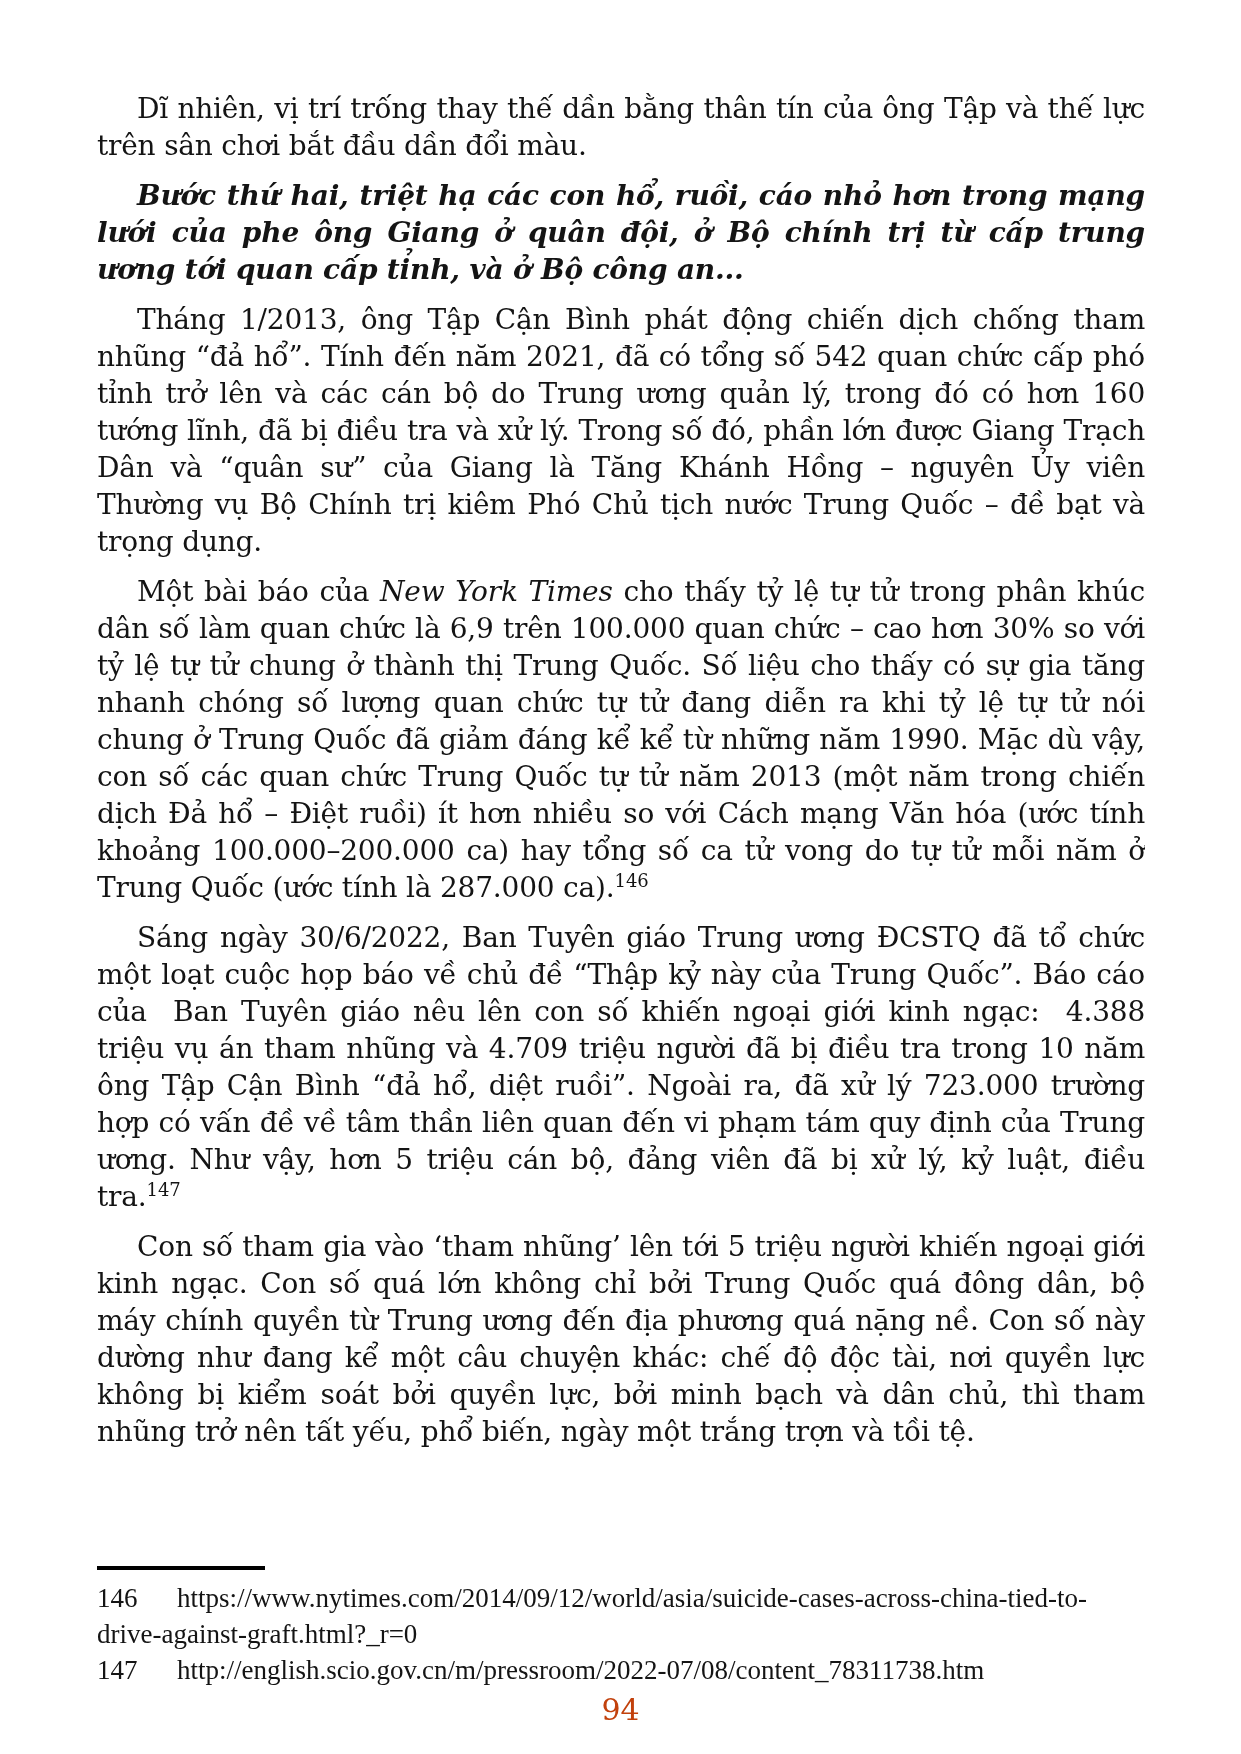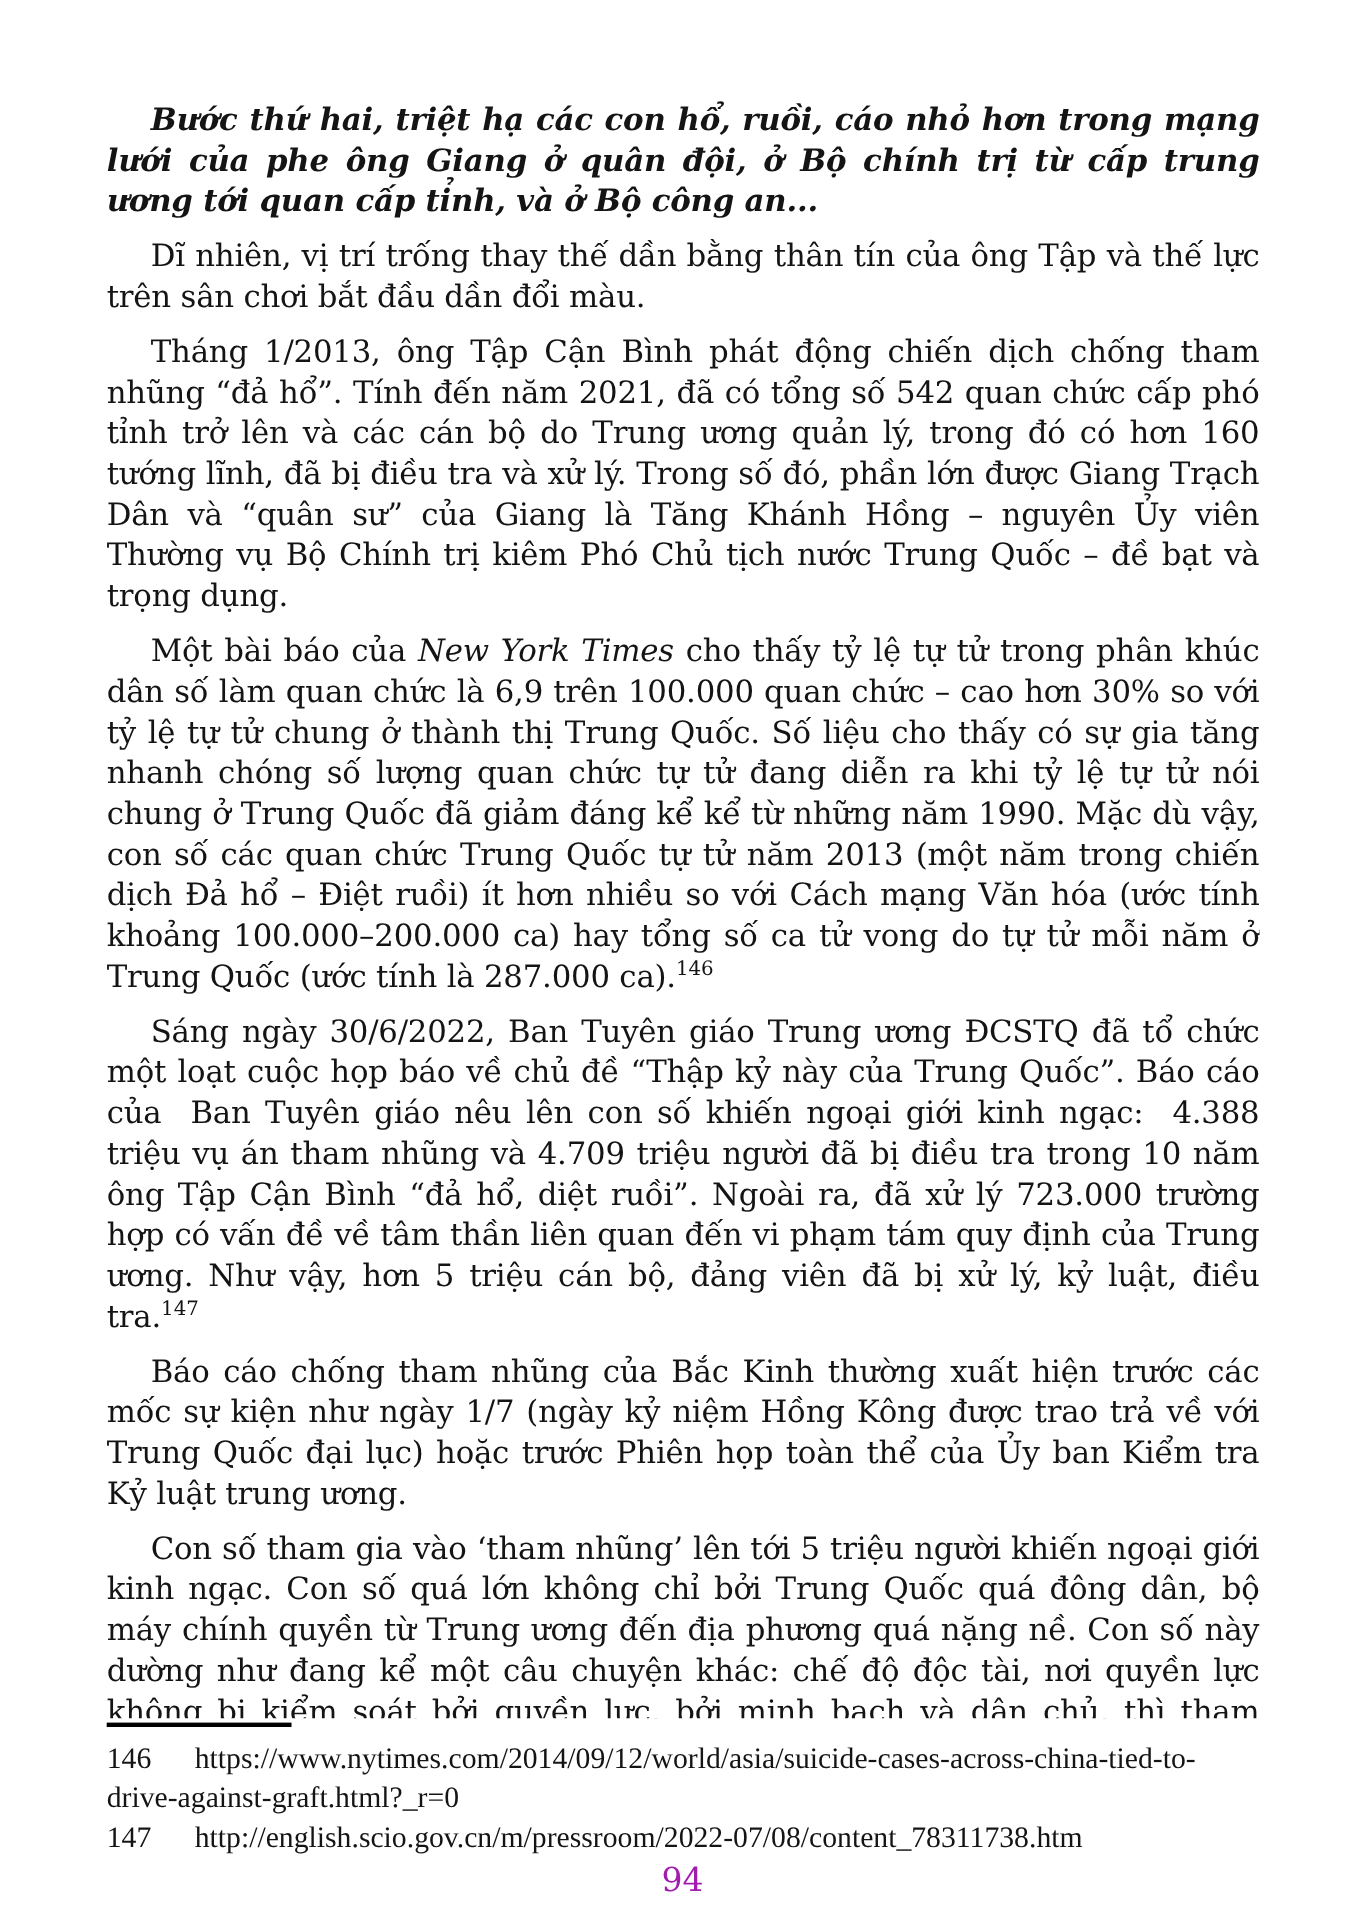--- a/index.html
+++ b/index.html
@@ -71,41 +71,40 @@
     width: 80px;
   }
   .page-number {
     position: absolute;
     left: 0;
     top: 1692px;
     width: 100%;
     text-align: center;
     font-size: 30px;
     font-family: "DejaVu Serif", serif;
-    color: #a21caf;
+    color: #c2410c;
   }
 </style>
 </head>
 <body>
 
 <div class="page">
 
   <div class="content">
 
+    <p class="para">Dĩ nhiên, vị trí trống thay thế dần bằng thân tín của ông Tập và thế lực trên sân chơi bắt đầu dần đổi màu.</p>
+
     <p class="para lead-in">Bước thứ hai, triệt hạ các con hổ, ruồi, cáo nhỏ hơn trong mạng lưới của phe ông Giang ở quân đội, ở Bộ chính trị từ cấp trung ương tới quan cấp tỉnh, và ở Bộ công an...</p>
-
-    <p class="para">Dĩ nhiên, vị trí trống thay thế dần bằng thân tín của ông Tập và thế lực trên sân chơi bắt đầu dần đổi màu.</p>
 
     <p class="para">Tháng 1/2013, ông Tập Cận Bình phát động chiến dịch chống tham nhũng “đả hổ”. Tính đến năm 2021, đã có tổng số 542 quan chức cấp phó tỉnh trở lên và các cán bộ do Trung ương quản lý, trong đó có hơn 160 tướng lĩnh, đã bị điều tra và xử lý. Trong số đó, phần lớn được Giang Trạch Dân và “quân sư” của Giang là Tăng Khánh Hồng – nguyên Ủy viên Thường vụ Bộ Chính trị kiêm Phó Chủ tịch nước Trung Quốc – đề bạt và trọng dụng.</p>
 
     <p class="para"><span>Một bài báo của </span><span class="ital">New York Times</span><span> cho thấy tỷ lệ tự tử trong phân khúc dân số làm quan chức là 6,9 trên 100.000 quan chức – cao hơn 30% so với tỷ lệ tự tử chung ở thành thị Trung Quốc. Số liệu cho thấy có sự gia tăng nhanh chóng số lượng quan chức tự tử đang diễn ra khi tỷ lệ tự tử nói chung ở Trung Quốc đã giảm đáng kể kể từ những năm 1990. Mặc dù vậy, con số các quan chức Trung Quốc tự tử năm 2013 (một năm trong chiến dịch Đả hổ – Điệt ruồi) ít hơn nhiều so với Cách mạng Văn hóa (ước tính khoảng 100.000–200.000 ca) hay tổng số ca tử vong do tự tử mỗi năm ở Trung Quốc (ước tính là 287.000 ca).</span><sup class="fn-ref">146</sup></p>
 
     <p class="para"><span>Sáng ngày 30/6/2022, Ban Tuyên giáo Trung ương ĐCSTQ đã tổ chức một loạt cuộc họp báo về chủ đề “Thập kỷ này của Trung Quốc”. Báo cáo của&nbsp; Ban Tuyên giáo nêu lên con số khiến ngoại giới kinh ngạc:&nbsp; 4.388 triệu vụ án tham nhũng và 4.709 triệu người đã bị điều tra trong 10 năm ông Tập Cận Bình “đả hổ, diệt ruồi”. Ngoài ra, đã xử lý 723.000 trường hợp có vấn đề về tâm thần liên quan đến vi phạm tám quy định của Trung ương. Như vậy, hơn 5 triệu cán bộ, đảng viên đã bị xử lý, kỷ luật, điều tra.</span><sup class="fn-ref">147</sup></p>
 
-    <p class="para">Báo cáo chống tham nhũng của Bắc Kinh thường xuất hiện trước các mốc sự kiện như ngày 1/7 (ngày kỷ niệm Hồng Kông được trao trả về với Trung Quốc đại lục) hoặc trước Phiên họp toàn thể của Ủy ban Kiểm tra Kỷ luật trung ương.</p>
 
     <p class="para">Con số tham gia vào ‘tham nhũng’ lên tới 5 triệu người khiến ngoại giới kinh ngạc. Con số quá lớn không chỉ bởi Trung Quốc quá đông dân, bộ máy chính quyền từ Trung ương đến địa phương quá nặng nề. Con số này dường như đang kể một câu chuyện khác: chế độ độc tài, nơi quyền lực không bị kiểm soát bởi quyền lực, bởi minh bạch và dân chủ, thì tham nhũng trở nên tất yếu, phổ biến, ngày một trắng trợn và tồi tệ.</p>
 
   </div>
 
   <div class="footnotes">
     <div class="fn-rule"></div>
 
     <p class="footnote"><span class="fn-num">146</span><span>https://www.nytimes.com/2014/09/12/world/asia/suicide-cases-across-china-tied-to-drive-against-graft.html?_r=0</span></p>
 

